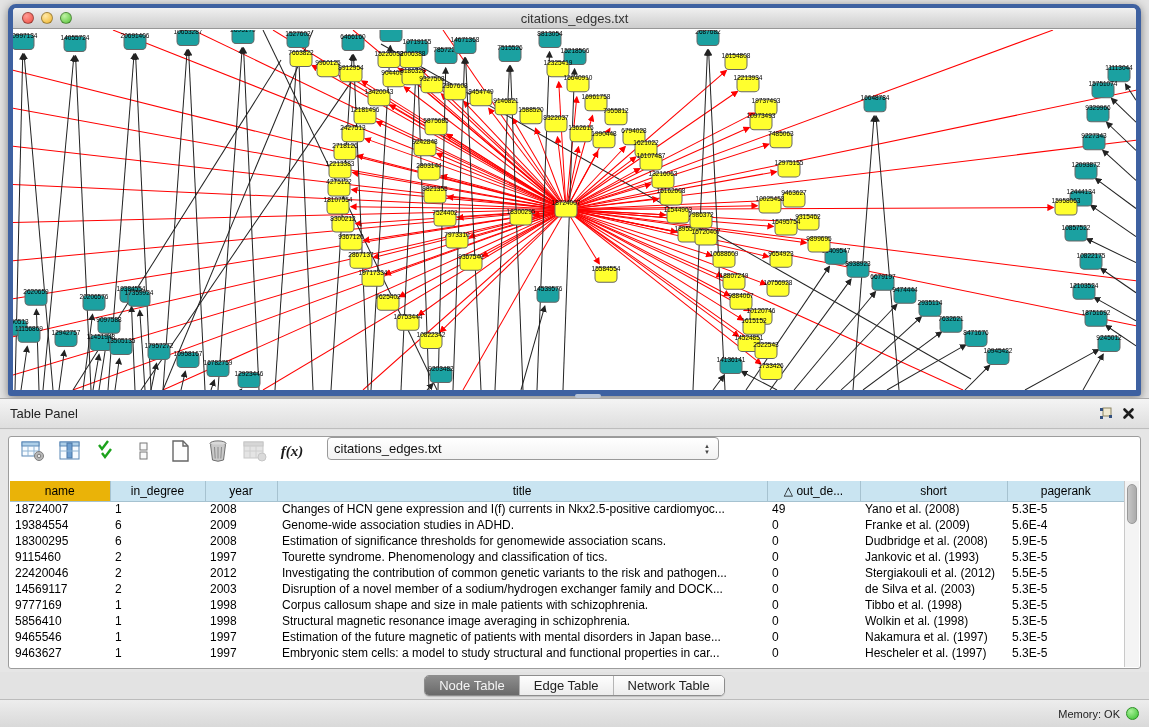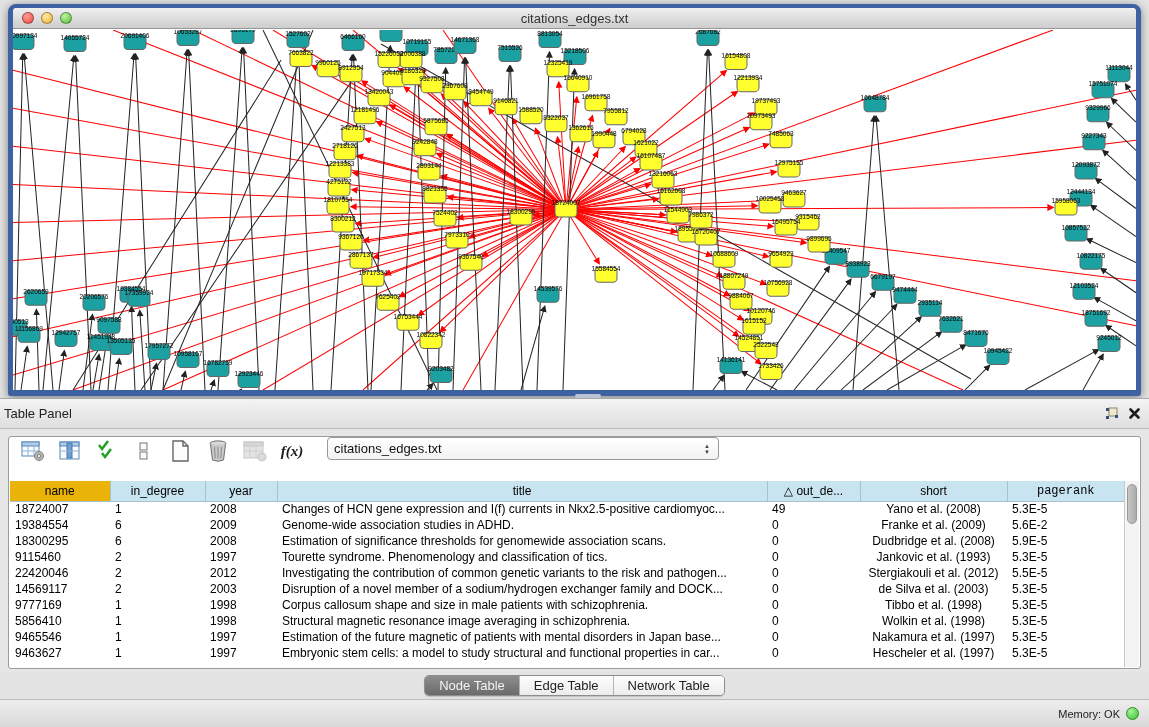--- a/index.html
+++ b/index.html
@@ -30,21 +30,21 @@
   .light.yellow{ background:radial-gradient(circle at 35% 30%, #ffe9a8, #f5b capitalize); background:radial-gradient(circle at 35% 30%, #ffe9a8, #f0b428); }
   .light.green{ background:radial-gradient(circle at 35% 30%, #c0f3a5, #53c234); }
   .net-canvas{ position:absolute; top:22px; left:0; right:0; bottom:0; background:#fff; overflow:hidden; }
   .net-canvas svg{ width:100%; height:100%; display:block; }
 
   
   .tp-header{
     position:absolute; top:398px; left:0; right:0; height:31px;
     background:linear-gradient(#f4f4f4,#dedede);
     border-top:1px solid #a9a9a9; border-bottom:1px solid #bdbdbd;
-    display:flex; align-items:center; padding:0 4px;
+    display:flex; align-items:center; padding:0 10px;
     font-size:13px; color:#222;
   }
   .tp-header .spacer{ flex:1; }
   .tp-icon-btn{ background:none; border:none; width:22px; height:20px; cursor:default;
     display:flex; align-items:center; justify-content:center; }
   .panel-body{ position:absolute; top:430px; left:0; right:0; height:242px; background:#e6e6e6; }
   .table-card{
     position:absolute; top:6px; left:8px; right:8px; height:233px;
     background:#fff; border:1px solid #9c9c9c; border-radius:3px;
   }
@@ -63,26 +63,26 @@
   .cb-arrows{ font-size:6px; line-height:6px; color:#444; text-align:center; padding-right:2px;}
 
   .tbl-wrap{ position:absolute; top:44px; left:1px; right:16px; bottom:1px; overflow:hidden; }
   table{ border-collapse:collapse; table-layout:fixed; width:100%; font-size:12px; color:#000; }
   th{
     height:20px; font-weight:normal; font-size:12px;
     background:#c9e4f1; border:1px solid #a6c2d0; border-top:none;
     overflow:hidden; white-space:nowrap;
   }
   th:first-child{ background:#eab308; border-left:none; }
-  th:last-child{ border-right:none;font-family:Liberation Mono, monospace; }
+  th:last-child{ border-right:none; }
   td{
     height:16px; padding:0 5px; overflow:hidden; white-space:nowrap;
     text-overflow:ellipsis; background:#fff;
   }
-  td.c-short{ text-align:center; }
+  td.c-short{ }
   .vscroll{
     position:absolute; top:44px; right:1px; bottom:1px; width:15px;
     background:#f4f4f4; border-left:1px solid #c9c9c9;
   }
   .vthumb{ position:absolute; top:3px; left:2px; width:10px; height:40px;
     background:linear-gradient(90deg,#c7c7c7,#ababab); border-radius:5px; border:1px solid #999; }
 
   
   .tabbar{ position:absolute; top:673px; left:0; right:0; height:25px;
     display:flex; justify-content:center; align-items:center; }
@@ -922,21 +922,21 @@
               <td class="c-short">Yano et al. (2008)</td>
               <td>5.3E-5</td>
             </tr>
             <tr>
               <td>19384554</td>
               <td>6</td>
               <td>2009</td>
               <td>Genome-wide association studies in ADHD.</td>
               <td>0</td>
               <td class="c-short">Franke et al. (2009)</td>
-              <td>5.6E-2</td>
+              <td>5.6E-4</td>
             </tr>
             <tr>
               <td>18300295</td>
               <td>6</td>
               <td>2008</td>
               <td>Estimation of significance thresholds for genomewide association scans.</td>
               <td>0</td>
               <td class="c-short">Dudbridge et al. (2008)</td>
               <td>5.9E-5</td>
             </tr>

